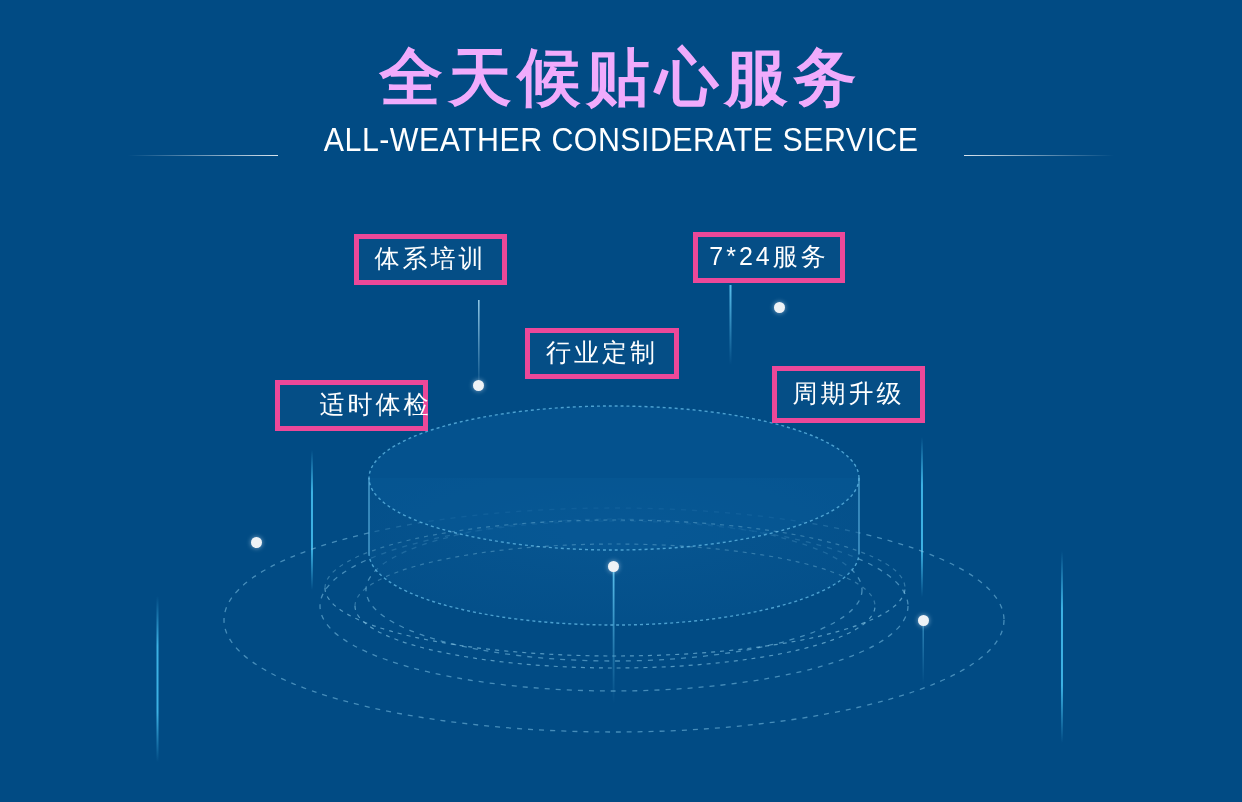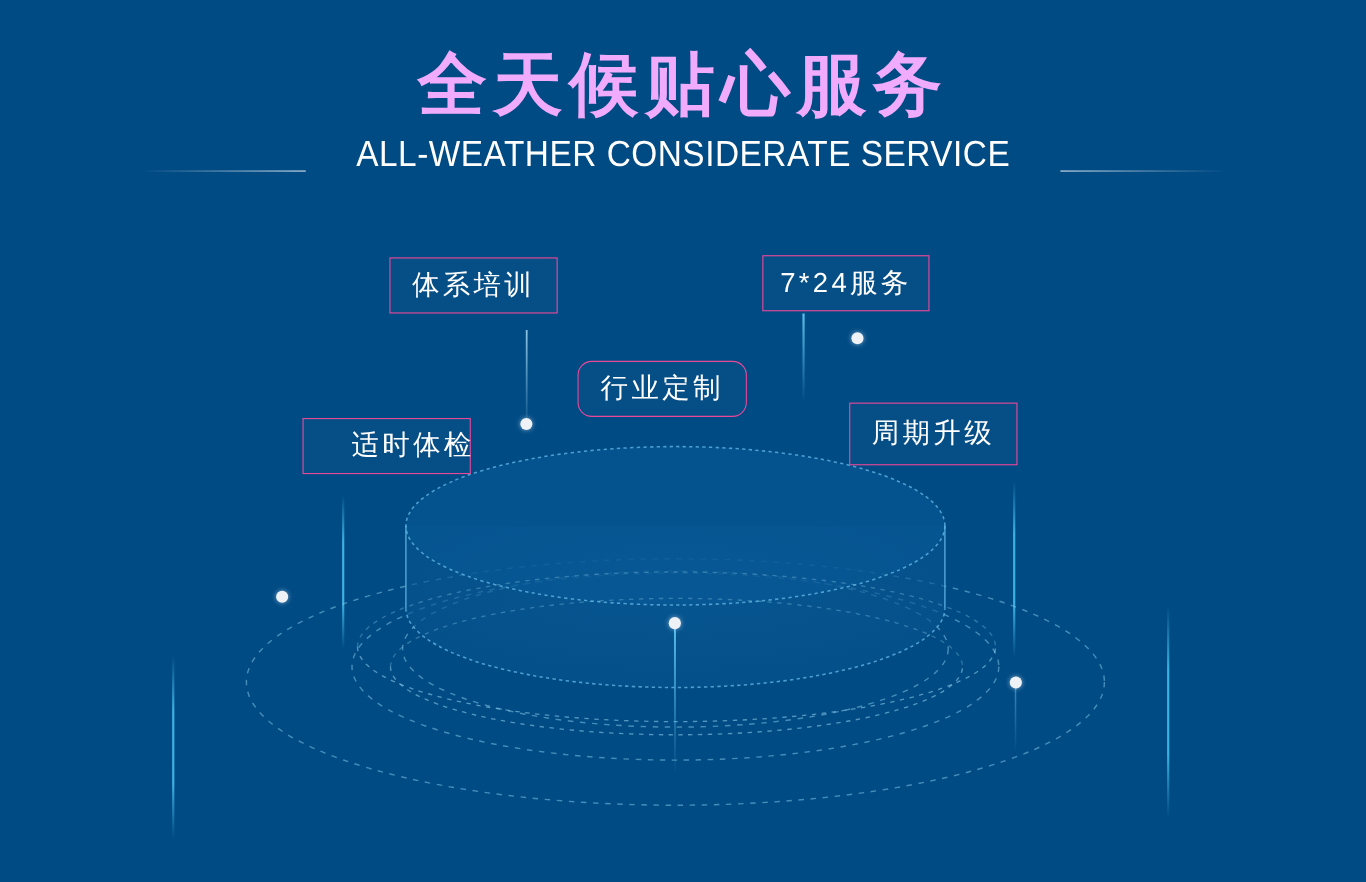--- a/index.html
+++ b/index.html
@@ -32,33 +32,33 @@
     font-size:33px;line-height:1;color:#ffffff;letter-spacing:.5px;
     font-family:"Liberation Sans Narrow","Liberation Sans",sans-serif;
     font-weight:400;white-space:nowrap;
     transform:scaleX(.92);transform-origin:center;
   }
 
   
   .chip{
     position:absolute;
     box-sizing:border-box;
-    border:1px solid #ec4899;
+    border:5px solid #ec4899;
     background:rgba(255,255,255,0.02);
     color:#ffffff;
     display:flex;align-items:center;justify-content:center;
     font-size:25px;letter-spacing:3px;
     white-space:nowrap;
     font-weight:400;
   }
   .chip span{display:block;transform:translateY(-1px);}
 
   .chip-train  {left:354px;top:234px;width:153px;height:51px;}
   .chip-724    {left:693px;top:232px;width:152px;height:51px;}
-  .chip-custom {left:525px;top:328px;width:154px;height:51px;border-radius:13px;}
+  .chip-custom {left:525px;top:328px;width:154px;height:51px;}
   .chip-check  {left:275px;top:380px;width:153px;height:51px;padding-left:48px;}
   .chip-upgrade{left:772px;top:366px;width:153px;height:57px;}
   .chip-patrol {left:524px;top:458px;width:153px;height:51px;}
 
   
   .dot{
     position:absolute;width:11px;height:11px;border-radius:50%;
     background:#eef2f6;
     box-shadow:0 0 5px rgba(220,235,250,.6);
   }

